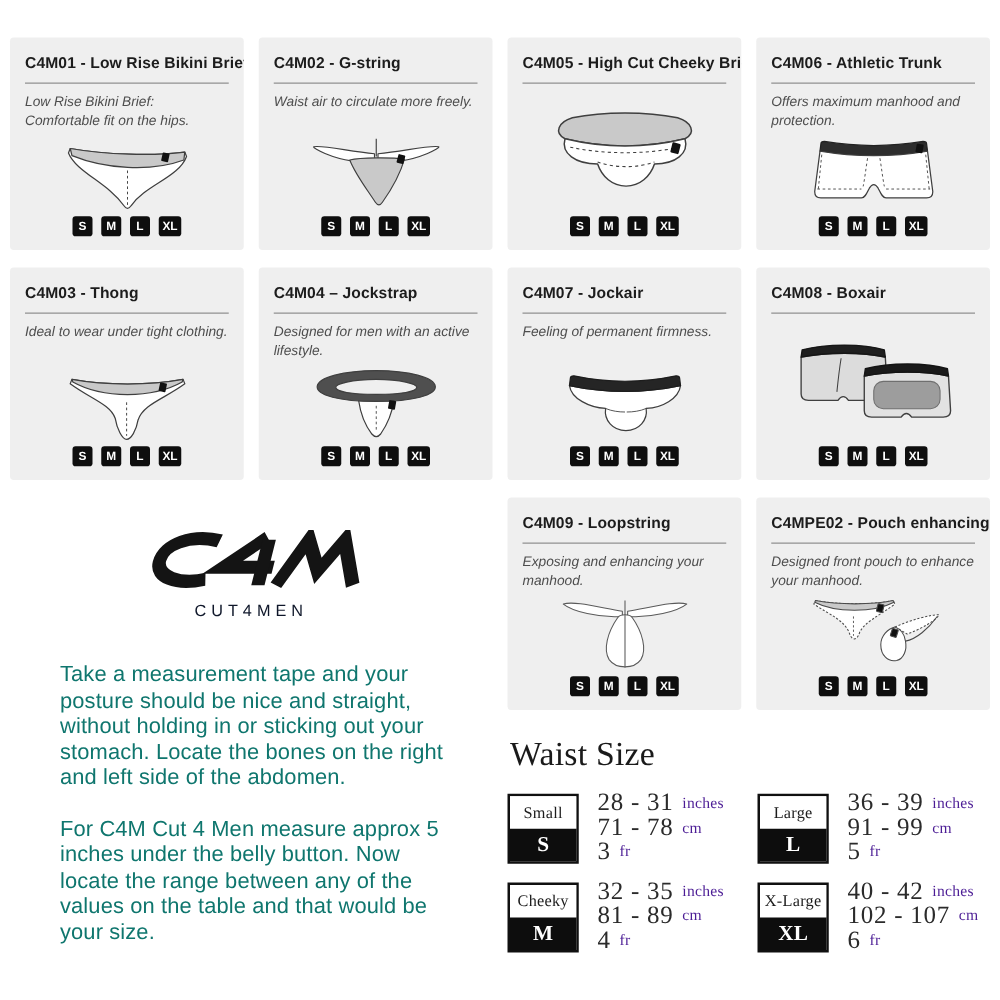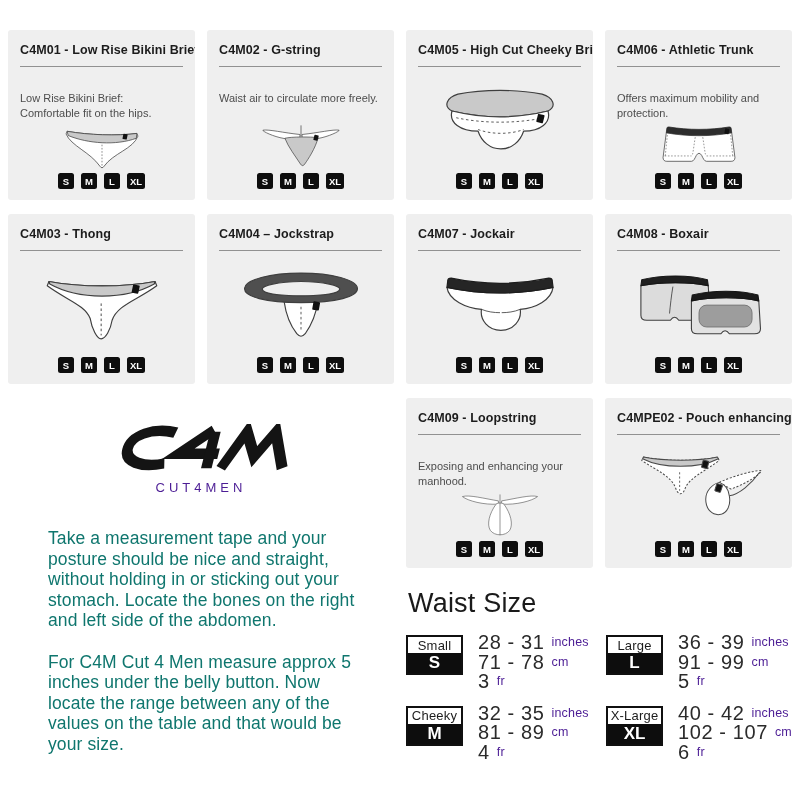--- a/index.html
+++ b/index.html
@@ -28,65 +28,66 @@
     font-weight:bold;
     color:#1c1c1c;
     letter-spacing:.1px;
     white-space:nowrap;
   }
   .divider { height:1px; background:#919191; margin-top:9px; }
   .desc {
     font-size:11px;
     line-height:1.32;
     color:#4d4d4d;
-    margin-top:24px;
+    margin-top:8px;
     min-height:29px;
+    font-style:italic;
   }
   .ill { flex:1; display:flex; align-items:center; justify-content:center; min-height:0; }
   .ill svg { width:152px; height:100%; max-height:80px; }
   .badges { display:flex; justify-content:center; gap:7px; margin-top:2px; }
   .badge {
     min-width:16px; height:16px; padding:0 3px;
     background:#0e0e0e; color:#fff;
     font-size:9.5px; font-weight:bold;
     display:flex; align-items:center; justify-content:center;
     border-radius:2.5px;
   }
 
   
   .left-block { grid-column:1/3; grid-row:3/5; }
   .logo-wrap { text-align:center; margin-top:26px; }
   .logo-sub {
-    font-size:13px; letter-spacing:4px; color:#4c1d95;
+    font-size:13px; letter-spacing:4px; color:#0f172a;
     margin-top:2px; text-align:center;
   }
   .instructions {
     margin:33px 0 0 40px;
     width:322px;
     font-size:17.5px;
     line-height:20.5px;
     color:#0f766e;
     letter-spacing:.1px;
   }
   .instructions p + p { margin-top:21px; }
 
   
-  .waist { grid-column:3/5; grid-row:4; }
+  .waist { grid-column:3/5; grid-row:4;font-family:Liberation Serif, serif; }
   .waist h2 {
     font-size:27px; font-weight:500; color:#1a1a1a;
     margin:6px 0 16px 2px; letter-spacing:.2px;
   }
   .waist-grid {
     display:grid;
     grid-template-columns:1fr 1fr;
     gap:14px 14px;
   }
   .entry { display:flex; gap:15px; align-items:flex-start; }
   .sizebox {
-    width:57px; height:40px; flex-shrink:0;
+    width:57px; height:56px; flex-shrink:0;
     border:2px solid #101010;
     display:flex; flex-direction:column;
   }
   .sizebox-top {
     flex:1; background:#fff; display:flex; align-items:center; justify-content:center;
     font-size:13px; color:#1c1c1c; letter-spacing:.2px;
   }
   .sizebox-bottom {
     flex:1; background:#0d0d0d; color:#fff;
     display:flex; align-items:center; justify-content:center;
@@ -168,21 +169,21 @@
         <span class="badge">S</span>
         <span class="badge">M</span>
         <span class="badge">L</span>
         <span class="badge">XL</span>
       </div>
     </section>
 
     <section class="card">
       <h3>C4M06 - Athletic Trunk</h3>
       <div class="divider"></div>
-      <p class="desc">Offers maximum mobility and protection.</p>
+      <p class="desc">Offers maximum manhood and protection.</p>
       <div class="ill">
         <svg viewBox="0 0 160 95">
           <g stroke="#3f3f3f" stroke-width="1.4" stroke-linejoin="round">
             <path d="M24,13 C60,19 100,19 136,13 C139,13 140,14 140,16 L141,24 C100,31 60,31 19,24 L20,16 C20,14 21,13 24,13 Z" fill="#2d2d2d" stroke="#222"></path>
             <path d="M19,24 C60,31 100,31 141,24 L147,70 C147,75 144,77 140,77 L94,77 C90,77 88,72 85,66 Q80,58 75,66 C72,72 70,77 66,77 L20,77 C16,77 13,75 13,70 Z" fill="#fff"></path>
             <g fill="none" stroke-dasharray="3,3" stroke-width="1">
               <path d="M73,32 C71,44 70,54 68,64"></path>
               <path d="M87,32 C89,44 90,54 92,64"></path>
               <path d="M16,67 L66,67"></path>
               <path d="M94,67 L144,67"></path>
@@ -197,20 +198,21 @@
         <span class="badge">S</span>
         <span class="badge">M</span>
         <span class="badge">L</span>
         <span class="badge">XL</span>
       </div>
     </section>
 
     <section class="card">
       <h3>C4M03 - Thong</h3>
       <div class="divider"></div>
+      <p class="desc">Ideal to wear under tight clothing.</p>
       <div class="ill">
         <svg viewBox="0 0 160 95">
           <g stroke="#3f3f3f" stroke-width="1.4" stroke-linejoin="round">
             <path d="M17,22 C55,29 105,29 143,22 L145,27 C122,44 98,50 92,68 C90,80 84,90 79,90 C74,90 68,78 66,66 C60,50 38,44 15,27 Z" fill="#fff"></path>
             <path d="M17,22 C55,29 105,29 143,22 L142,25 C108,44 52,44 18,25 Z" fill="#c9c9c9"></path>
             <path d="M79,48 L79,86" fill="none" stroke-dasharray="3,3" stroke-width="1.1"></path>
           </g>
           <rect x="116" y="26" width="8" height="10" rx="1" fill="#111" transform="rotate(12 120 31)"></rect>
         </svg>
       </div>
@@ -218,20 +220,21 @@
         <span class="badge">S</span>
         <span class="badge">M</span>
         <span class="badge">L</span>
         <span class="badge">XL</span>
       </div>
     </section>
 
     <section class="card">
       <h3>C4M04 – Jockstrap</h3>
       <div class="divider"></div>
+      <p class="desc">Designed for men with an active lifestyle.</p>
       <div class="ill">
         <svg viewBox="0 0 160 95">
           <g stroke="#3f3f3f" stroke-width="1.4" stroke-linejoin="round">
             <path d="M60,46 C62,60 68,75 75,84 Q80,90 85,84 C92,74 98,60 100,46 Z" fill="#fff"></path>
             <path fill-rule="evenodd" d="M80,12 C117,12 146,20 147,30 C148,40 122,47 80,47 C38,47 12,40 13,30 C14,20 43,12 80,12 Z M80,22 C52,22 34,27 34,31 C34,36 52,39 80,39 C108,39 126,36 126,31 C126,27 108,22 80,22 Z" fill="#4f4f4f"></path>
             <path d="M80,52 L80,82" fill="none" stroke-dasharray="3,3" stroke-width="1"></path>
           </g>
           <rect x="94" y="46" width="8" height="10" rx="1" fill="#111" transform="rotate(10 98 51)"></rect>
         </svg>
       </div>
@@ -239,20 +242,21 @@
         <span class="badge">S</span>
         <span class="badge">M</span>
         <span class="badge">L</span>
         <span class="badge">XL</span>
       </div>
     </section>
 
     <section class="card">
       <h3>C4M07 - Jockair</h3>
       <div class="divider"></div>
+      <p class="desc">Feeling of permanent firmness.</p>
       <div class="ill">
         <svg viewBox="0 0 160 95">
           <g stroke="#3f3f3f" stroke-width="1.4" stroke-linejoin="round">
             <path d="M17,29 C60,38 100,38 143,29 C141,44 122,54 104,55 C106,68 96,80 81,80 C66,80 56,68 58,55 C40,54 19,44 17,29 Z" fill="#fff"></path>
             <path d="M22,18 C60,26 100,26 138,18 C141,18 142,19 142,21 L143,29 C100,38 60,38 17,29 L18,21 C18,19 19,18 22,18 Z" fill="#252525" stroke="#1d1d1d"></path>
             <path d="M58,55 C65,58 73,59 80,59" fill="none" stroke-width="1"></path>
             <path d="M104,55 C97,58 89,59 82,59" fill="none" stroke-width="1"></path>
           </g>
         </svg>
       </div>
@@ -325,20 +329,21 @@
         <span class="badge">S</span>
         <span class="badge">M</span>
         <span class="badge">L</span>
         <span class="badge">XL</span>
       </div>
     </section>
 
     <section class="card">
       <h3>C4MPE02 - Pouch enhancing thong</h3>
       <div class="divider"></div>
+      <p class="desc">Designed front pouch to enhance your manhood.</p>
       <div class="ill">
         <svg viewBox="0 0 160 95">
           <g stroke="#4a4a4a" stroke-width="1.2" stroke-linejoin="round">
             <path d="M14,12 C40,17 78,17 102,12 L104,16 C85,30 70,36 64,48 C61,58 55,58 52,48 C46,34 30,28 12,16 Z" fill="#fff" stroke-dasharray="2.5,2"></path>
             <path d="M14,12 C40,17 78,17 102,12 L103,14 C80,26 36,26 13,14 Z" fill="#c9c9c9"></path>
             <path d="M57,30 L57,52" stroke-dasharray="2.5,2.5" fill="none" stroke-width="1"></path>
             <rect x="84" y="16" width="7" height="9" rx="1" fill="#111" transform="rotate(14 87 20)"></rect>
             <path d="M104,42 C122,34 144,28 154,28 C152,34 134,44 118,50 Z" fill="#fff" stroke-dasharray="2.5,2"></path>
             <path d="M116,58 C128,56 142,44 152,30" fill="none"></path>
             <path d="M104,42 C96,44 88,52 88,62 C88,74 96,82 106,80 C114,78 118,68 116,58 C115,50 110,44 104,42 Z" fill="#fff"></path>

